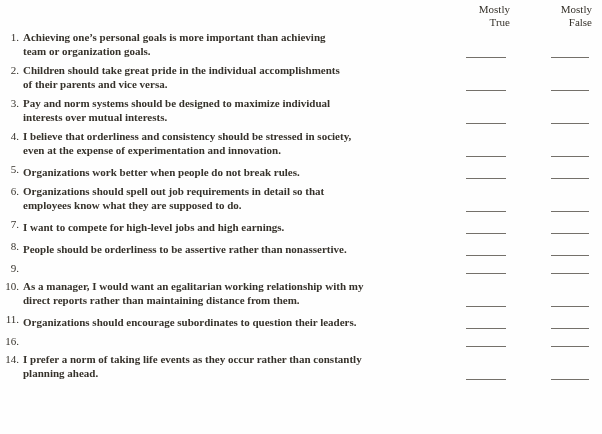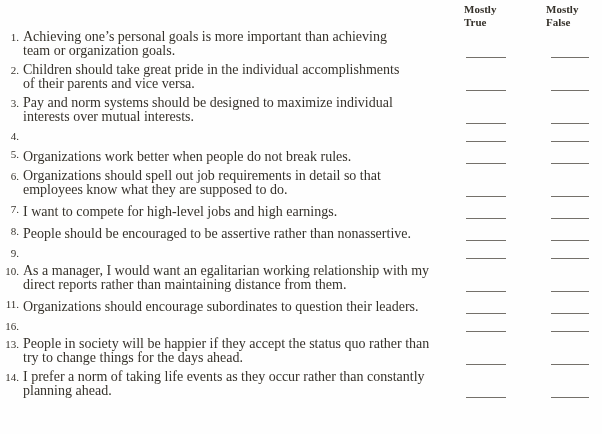--- a/index.html
+++ b/index.html
@@ -17,22 +17,22 @@
     background: #fefefe;
   }
   .col-headers {
     position: relative;
     height: 25px;
   }
   .col-header {
     position: absolute;
     top: 0;
     width: 46px;
-    text-align: left;
-    font-weight: bold;
+    text-align: right;
+    font-weight: normal;
     font-size: 11px;
     line-height: 12.5px;
     white-space: pre-line;
   }
   .col-header.true-col  { left: 464px; }
   .col-header.false-col { left: 546px; }
 
   .items { margin-top: 2px; }
 
   .row {
@@ -45,23 +45,24 @@
     position: absolute;
     left: 0; top: 0;
     width: 19px;
     text-align: right;
     font-size: 11px;
     line-height: 14px;
   }
   .row .text {
     display: inline-block;
     max-width: 440px;
-    font-size: 14px;
+    font-size: 11px;
     line-height: 14px;
     white-space: pre-line;
+    font-weight: bold;
   }
   .blank {
     position: absolute;
     bottom: 1px;
     height: 0;
     border-bottom: 1px solid #74706a;
   }
   .blank.blank-true  { left: 466px; width: 40px; }
   .blank.blank-false { left: 551px; width: 38px; }
 </style>
@@ -97,20 +98,22 @@
   <div class="row">
     <span class="num">3.</span>
     <span class="text">Pay and norm systems should be designed to maximize individual
 interests over mutual interests.</span>
     <span class="blank blank-true"></span>
     <span class="blank blank-false"></span>
   </div>
 
   <div class="row">
     <span class="num">4.</span>
+    <span class="text">I believe that orderliness and consistency should be stressed in society,
+even at the expense of experimentation and innovation.</span>
     <span class="blank blank-true"></span>
     <span class="blank blank-false"></span>
   </div>
 
   <div class="row">
     <span class="num">5.</span>
     <span class="text">Organizations work better when people do not break rules.</span>
     <span class="blank blank-true"></span>
     <span class="blank blank-false"></span>
   </div>
@@ -125,21 +128,21 @@
 
   <div class="row">
     <span class="num">7.</span>
     <span class="text">I want to compete for high-level jobs and high earnings.</span>
     <span class="blank blank-true"></span>
     <span class="blank blank-false"></span>
   </div>
 
   <div class="row">
     <span class="num">8.</span>
-    <span class="text">People should be encouraged to be assertive rather than nonassertive.</span>
+    <span class="text">People should be orderliness to be assertive rather than nonassertive.</span>
     <span class="blank blank-true"></span>
     <span class="blank blank-false"></span>
   </div>
 
   <div class="row">
     <span class="num">9.</span>
     <span class="blank blank-true"></span>
     <span class="blank blank-false"></span>
   </div>
 
@@ -157,27 +160,20 @@
     <span class="blank blank-true"></span>
     <span class="blank blank-false"></span>
   </div>
 
   <div class="row">
     <span class="num">16.</span>
     <span class="blank blank-true"></span>
     <span class="blank blank-false"></span>
   </div>
 
-  <div class="row">
-    <span class="num">13.</span>
-    <span class="text">People in society will be happier if they accept the status quo rather than
-try to change things for the days ahead.</span>
-    <span class="blank blank-true"></span>
-    <span class="blank blank-false"></span>
-  </div>
 
   <div class="row">
     <span class="num">14.</span>
     <span class="text">I prefer a norm of taking life events as they occur rather than constantly
 planning ahead.</span>
     <span class="blank blank-true"></span>
     <span class="blank blank-false"></span>
   </div>
 
 </div>

